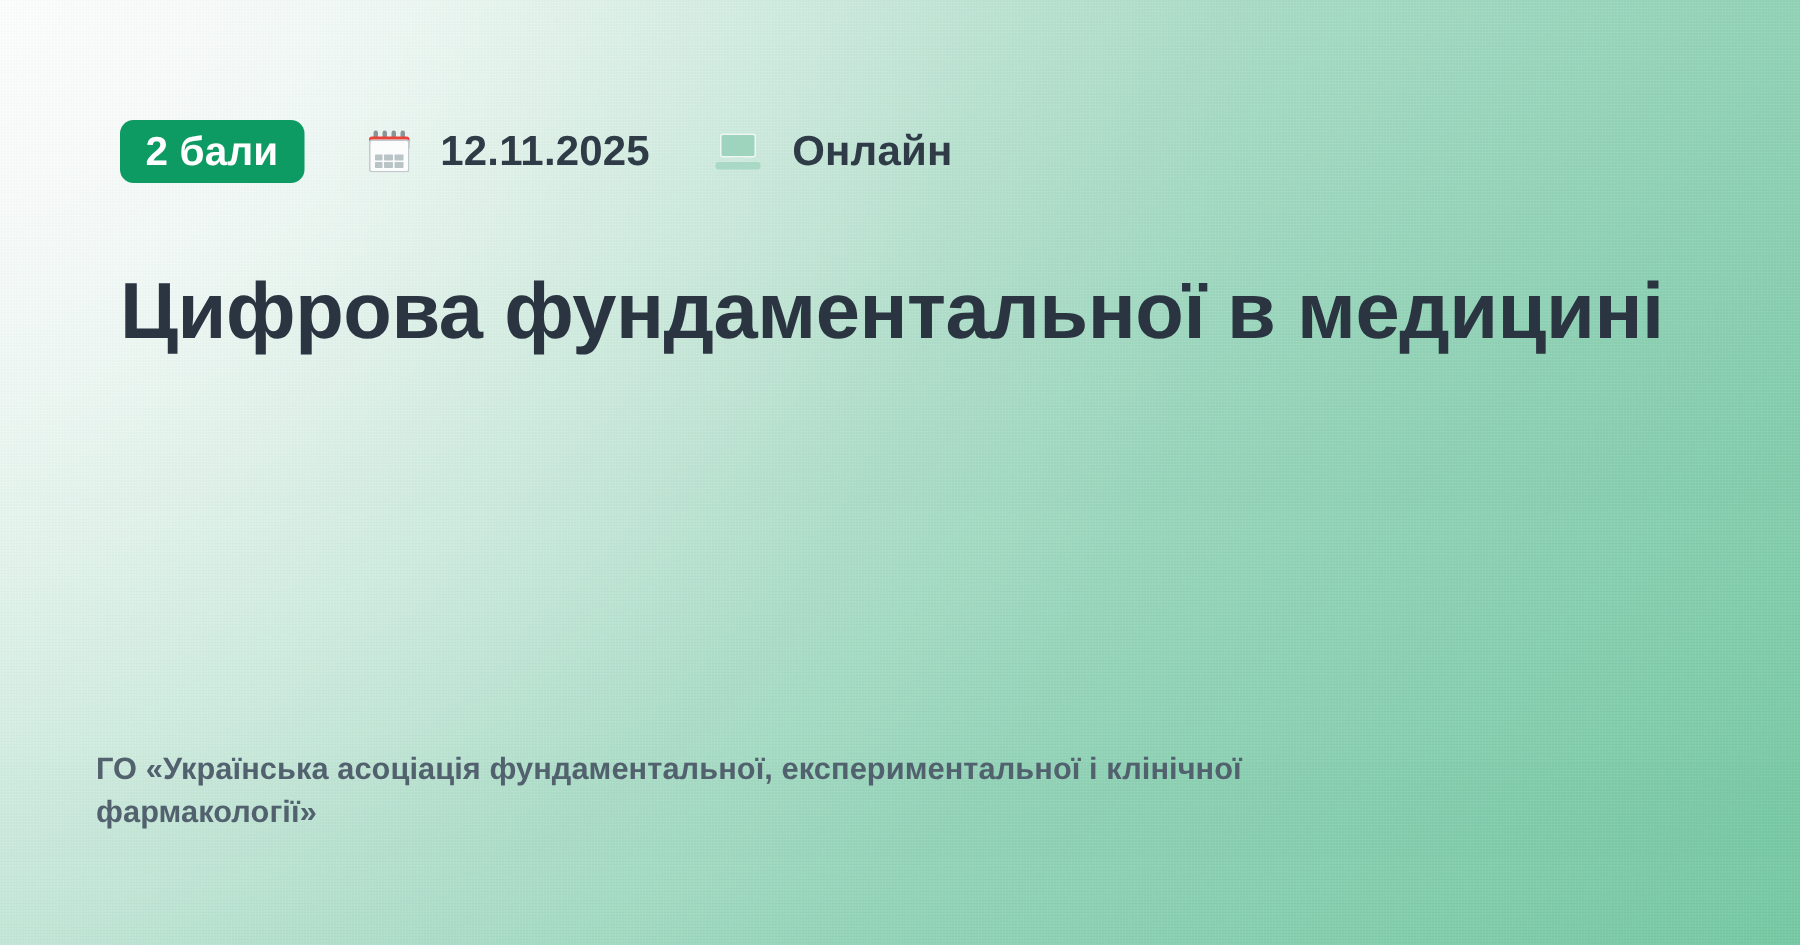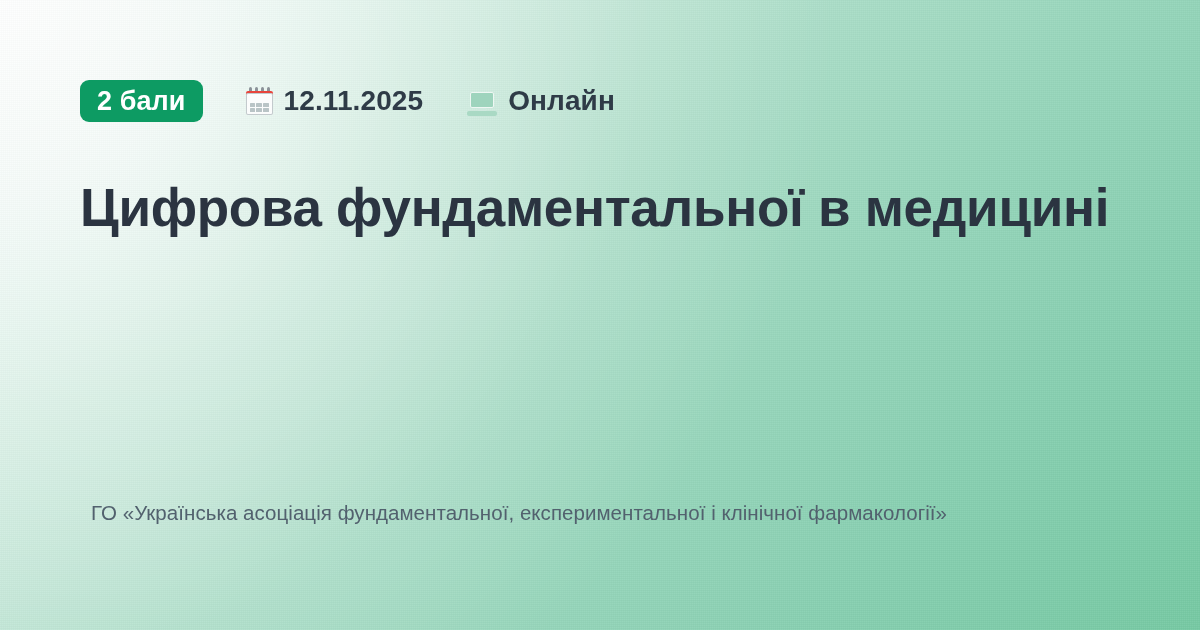--- a/index.html
+++ b/index.html
@@ -78,30 +78,30 @@
     font-size: 27px;
     font-weight: 700;
     letter-spacing: 0.1px;
     line-height: 1;
     white-space: nowrap;
   }
 
   .meta-item {
     display: inline-flex;
     align-items: center;
-    gap: 11px;
+    gap: 21px;
     color: #2f3b47;
     font-size: 28px;
     font-weight: 600;
     letter-spacing: 0.1px;
     white-space: nowrap;
   }
 
   .meta-item.date   { margin-left: 43px; }
-  .meta-item.format { margin-left: 44px; align-items: flex-end; }
+  .meta-item.format { margin-left: 44px; }
 
   
   .icon-calendar {
     position: relative;
     width: 27px;
     height: 28px;
     display: inline-block;
     flex: 0 0 auto;
   }
   .icon-calendar .cal-body {
@@ -189,26 +189,26 @@
     color: #2b3441;
     font-size: 53px;
     font-weight: 700;
     line-height: 1.13;
     letter-spacing: -0.3px;
   }
 
   
   .footer {
     position: absolute;
-    left: 91px;
+    left: 64px;
     top: 498px;
     width: 900px;
     color: #52616e;
     font-size: 20.5px;
-    font-weight: 400;
+    font-weight: 700;
     line-height: 1.42;
     letter-spacing: 0.05px;
   }
 </style>
 </head>
 <body>
 
 <div class="card">
   <div class="noise"></div>
 

